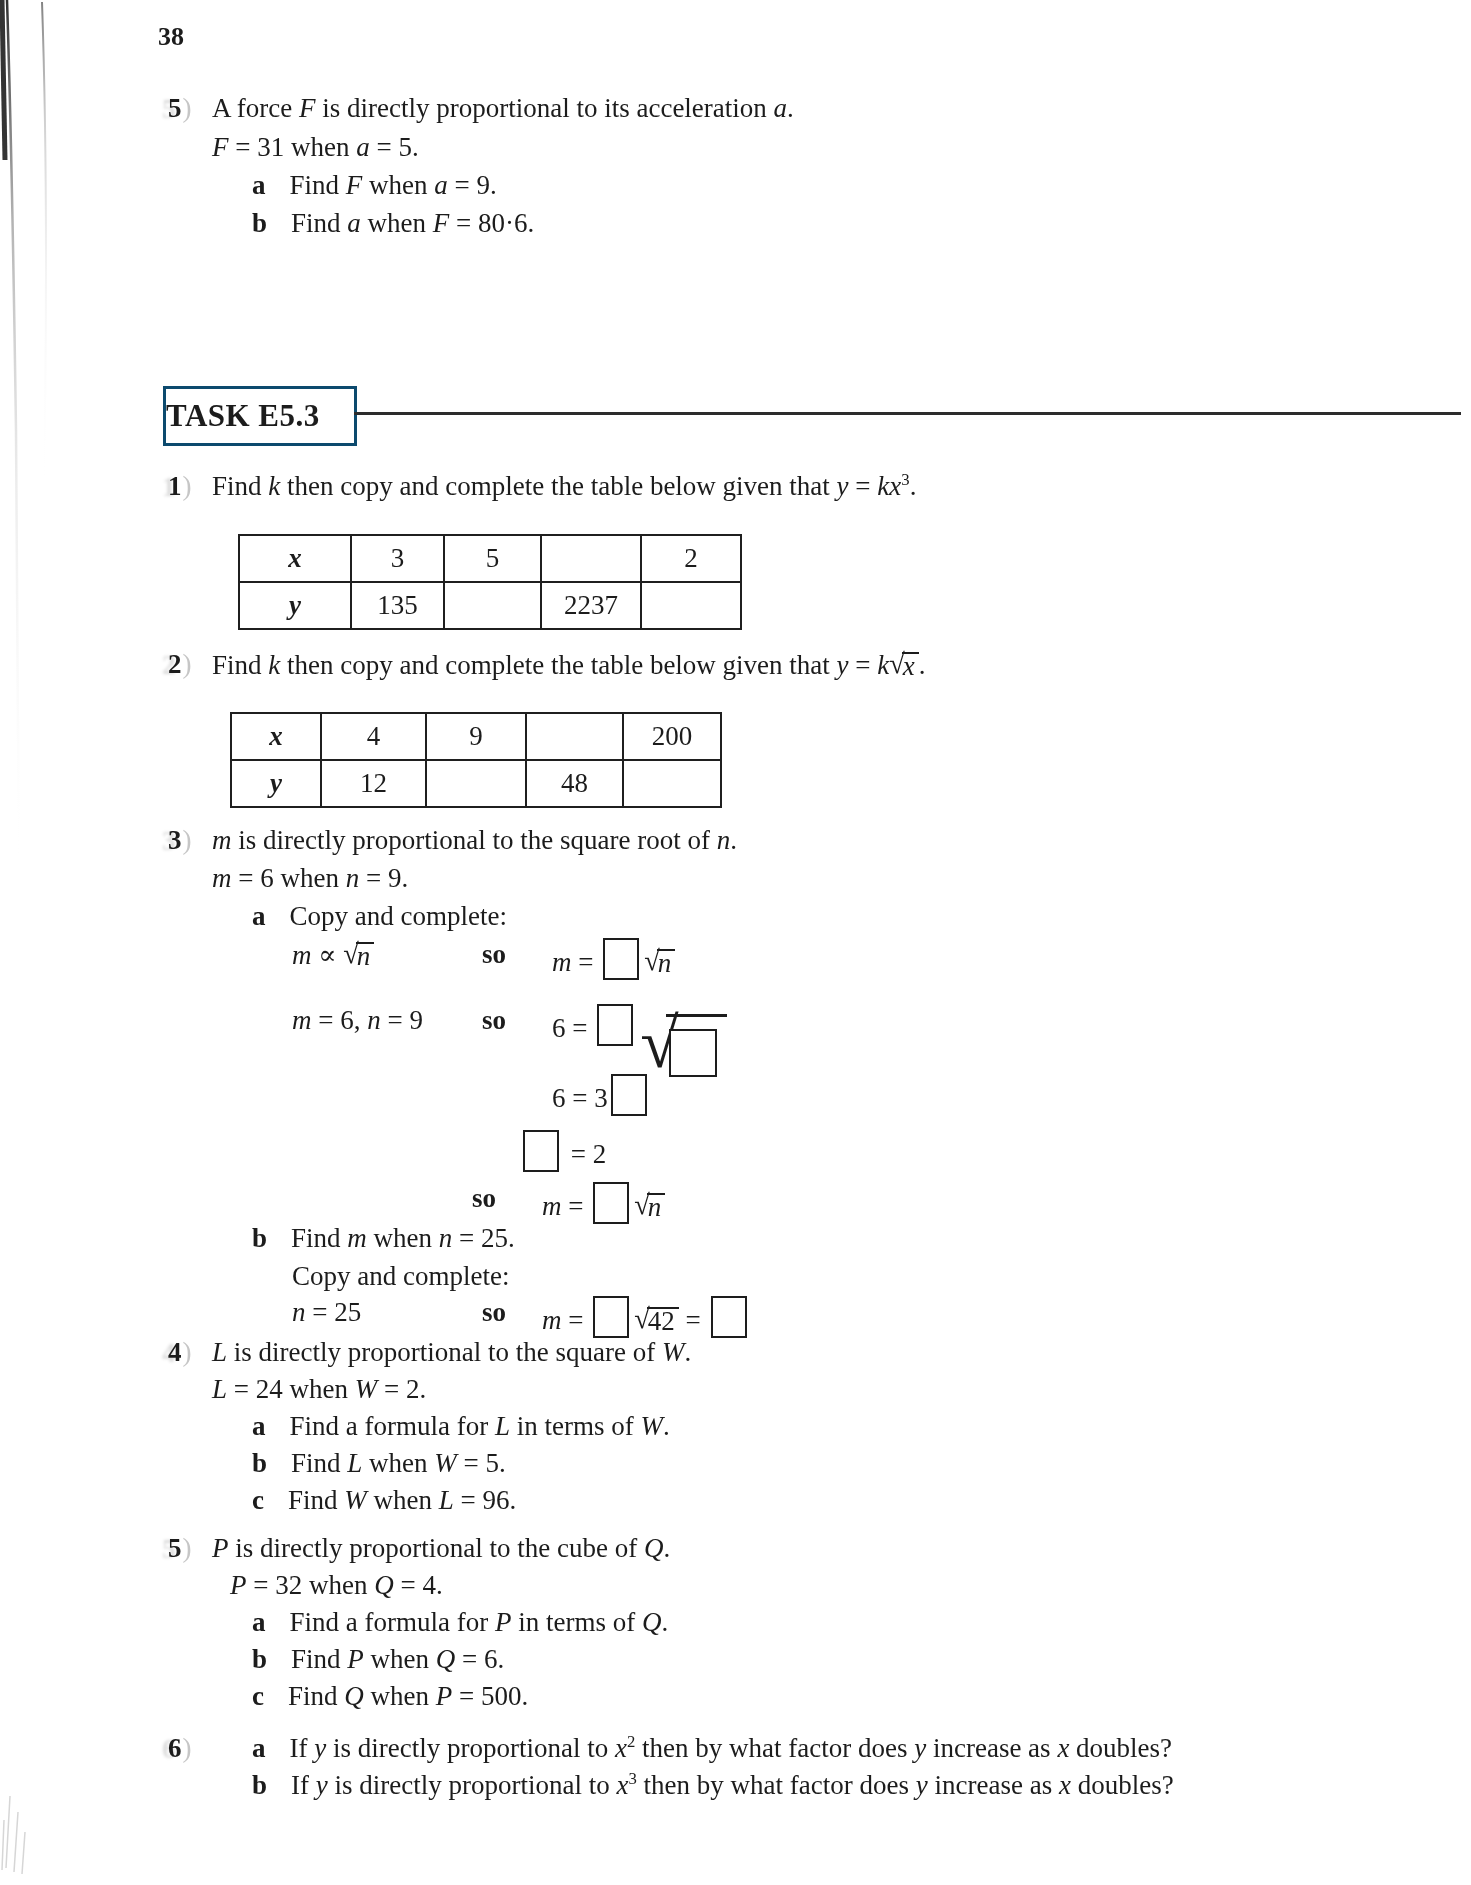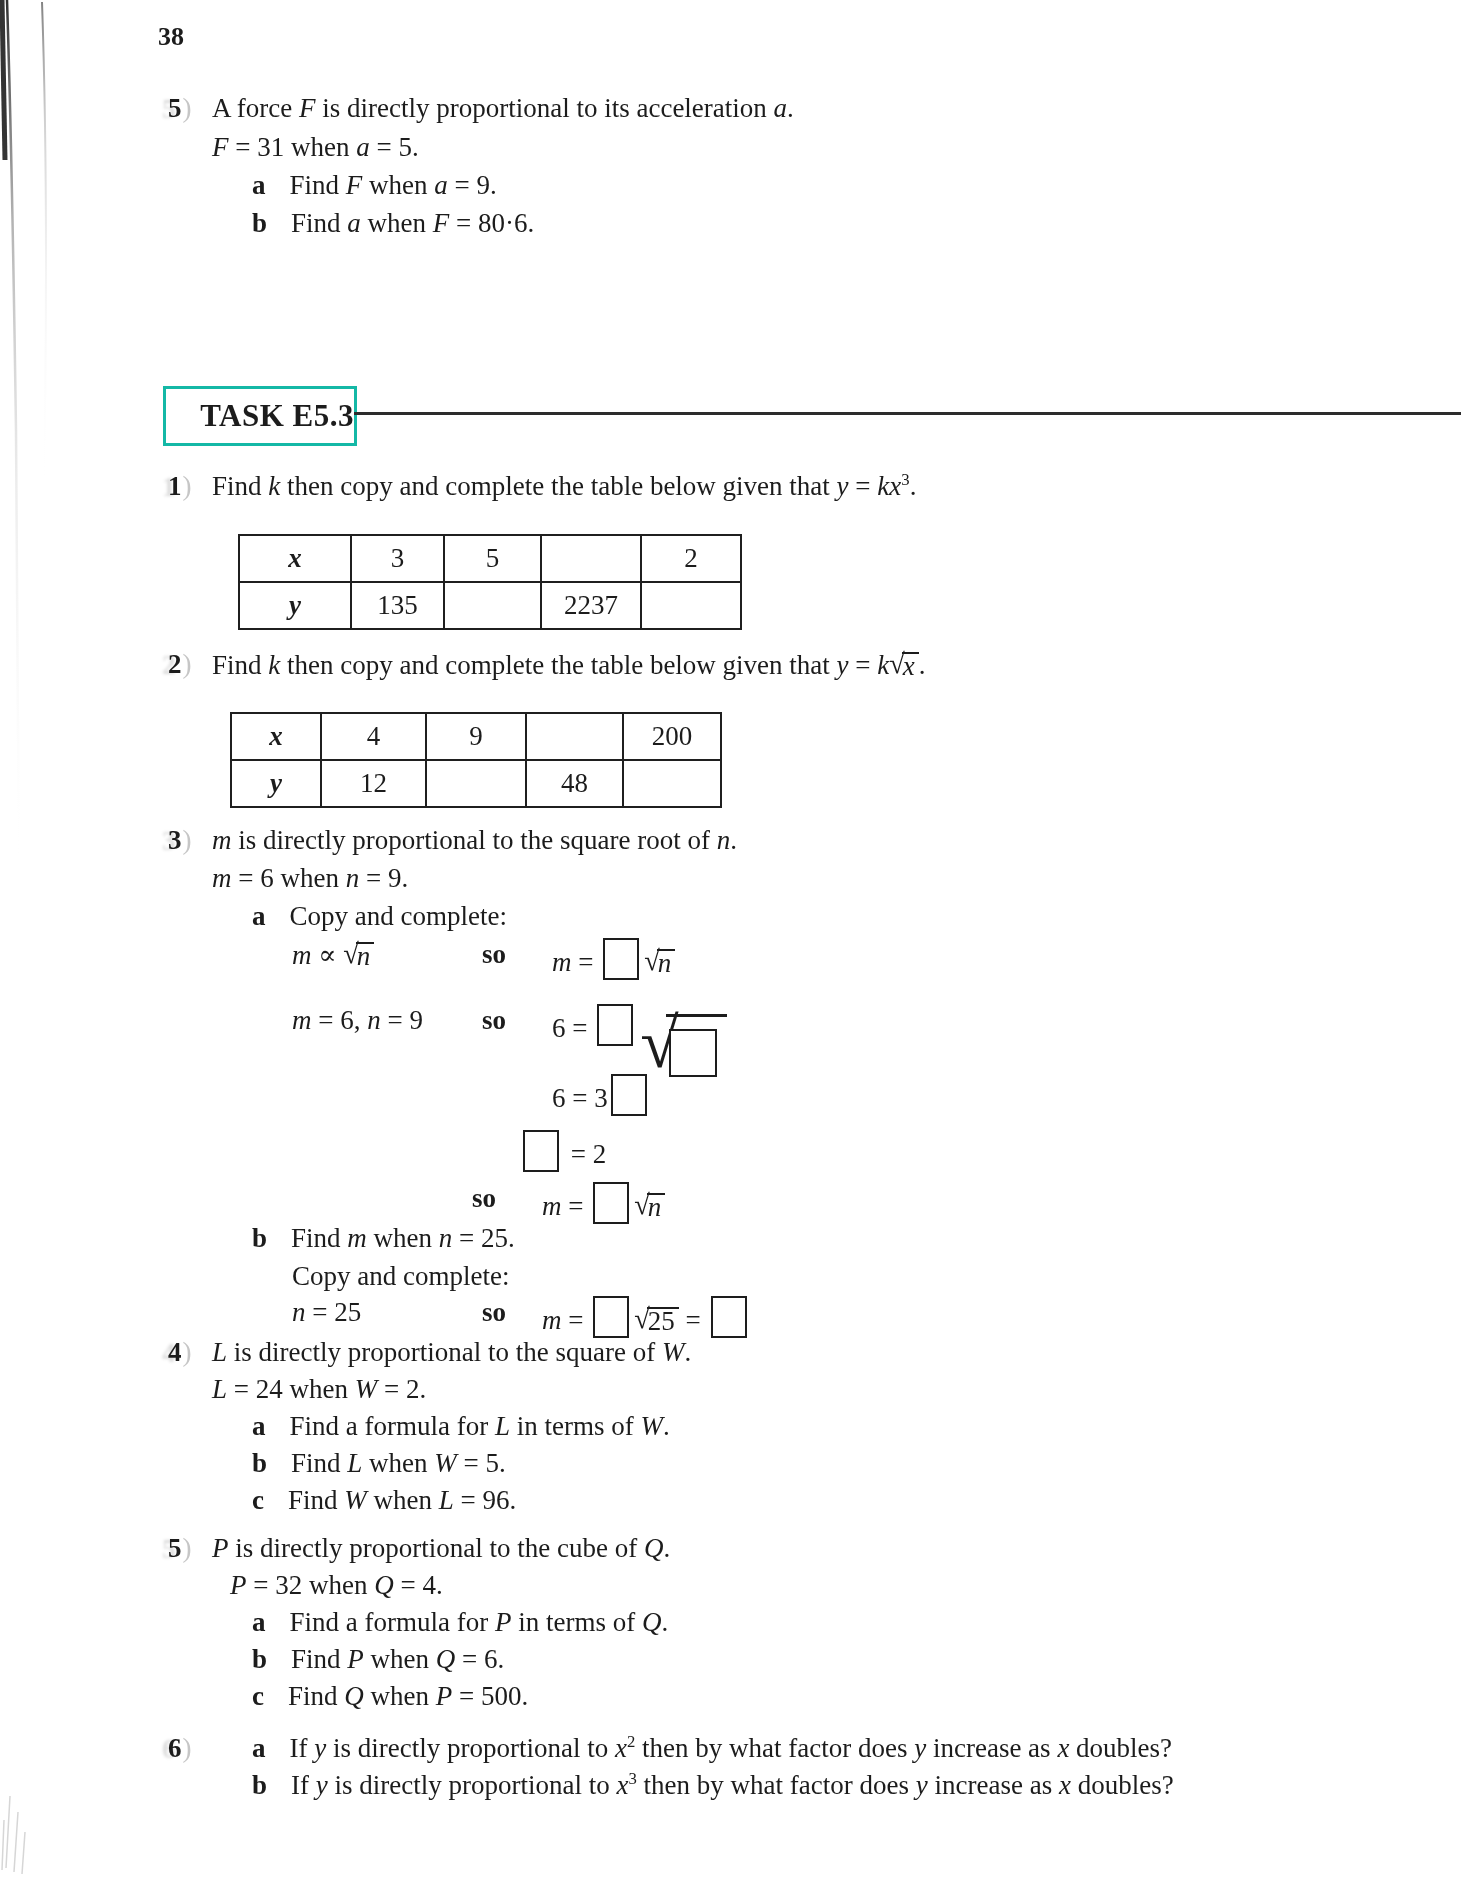--- a/index.html
+++ b/index.html
@@ -13,21 +13,21 @@
   .var{font-style:italic;}
   sup{font-size:0.62em;vertical-align:super;line-height:0;}
   .pageno{position:absolute;left:158px;top:22px;font-weight:bold;font-size:26px;}
   .qnum{font-weight:bold;}
   .qnum .qn{text-shadow:-6px 1px 3px rgba(60,60,60,0.18);}
   .qnum .qparen{color:#c6c6c6;font-weight:normal;margin-left:1px;}
   .plabel{font-weight:bold;}
   
   .taskbox{
     position:absolute;left:163px;top:386px;width:188px;height:54px;
-    border:3px solid #14b8a6;display:flex;align-items:center;justify-content:flex-end;
+    border:3px solid #0c4a6e;display:flex;align-items:center;justify-content:flex-start;
     font-weight:bold;font-size:31px;letter-spacing:0.5px;background:#fff;
   }
   .taskrule{position:absolute;left:354px;top:412px;width:1107px;height:3px;background:#2c2c2c;}
   
   table.vtable{position:absolute;border-collapse:collapse;table-layout:fixed;background:#fff;}
   table.vtable td{
     border:2.5px solid #1f1f1f;height:45px;text-align:center;vertical-align:middle;
     font-size:27px;padding:0 6px;
   }
   table.vtable td:first-child{font-weight:bold;font-style:italic;}
@@ -166,21 +166,21 @@
     <div class="ln" style="left:352px;top:306px;"><span class="box"></span> = 2</div>
 
     <div class="ln fso" style="left:304px;top:358px;">so</div>
     <div class="ln" style="left:374px;top:358px;"><span class="var">m</span> = <span class="box"></span><span class="sqrt"><span class="rad">√</span><span class="rand"><span class="var">n</span></span></span></div>
 
     <div class="ln" style="left:84px;top:398px;"><span class="plabel">b</span><span style="display:inline-block;width:24px;"></span><span>Find <span class="var">m</span> when <span class="var">n</span> = 25.</span></div>
     <div class="ln" style="left:124px;top:436px;">Copy and complete:</div>
 
     <div class="ln" style="left:124px;top:472px;"><span class="var">n</span> = 25</div>
     <div class="ln fso" style="left:314px;top:472px;">so</div>
-    <div class="ln" style="left:374px;top:472px;"><span class="var">m</span> = <span class="box"></span><span class="sqrt"><span class="rad">√</span><span class="rand">25</span></span> = <span class="box"></span></div>
+    <div class="ln" style="left:374px;top:472px;"><span class="var">m</span> = <span class="box"></span><span class="sqrt"><span class="rad">√</span><span class="rand">42</span></span> = <span class="box"></span></div>
   </section>
 
   <section class="abs" style="left:168px;top:1336px;width:1200px;height:190px;">
     <span class="ln qnum" style="left:0;top:0;"><span class="qn">4</span><span class="qparen">)</span></span>
     <div class="ln" style="left:44px;top:0;"><span class="var">L</span> is directly proportional to the square of <span class="var">W</span>.</div>
     <div class="ln" style="left:44px;top:37px;"><span class="var">L</span> = 24 when <span class="var">W</span> = 2.</div>
     <div class="ln" style="left:84px;top:74px;"><span class="plabel">a</span><span style="display:inline-block;width:24px;"></span><span>Find a formula for <span class="var">L</span> in terms of <span class="var">W</span>.</span></div>
     <div class="ln" style="left:84px;top:111px;"><span class="plabel">b</span><span style="display:inline-block;width:24px;"></span><span>Find <span class="var">L</span> when <span class="var">W</span> = 5.</span></div>
     <div class="ln" style="left:84px;top:148px;"><span class="plabel">c</span><span style="display:inline-block;width:24px;"></span><span>Find <span class="var">W</span> when <span class="var">L</span> = 96.</span></div>
   </section>

